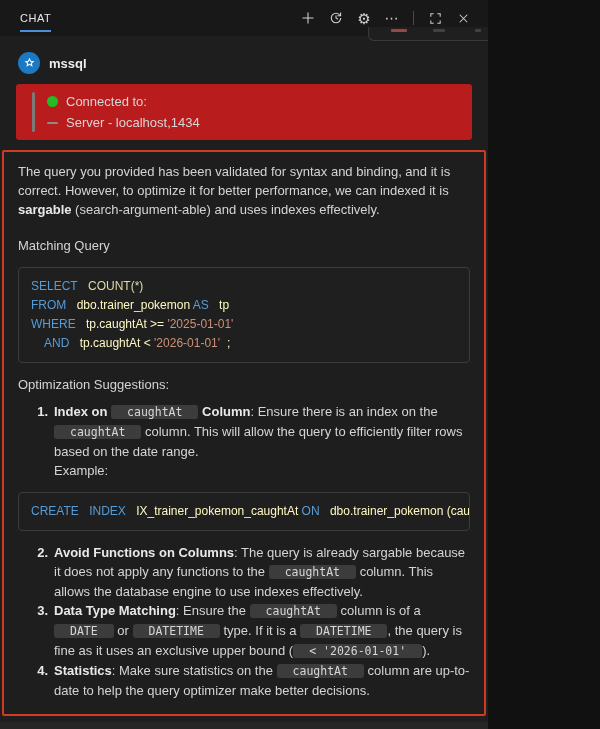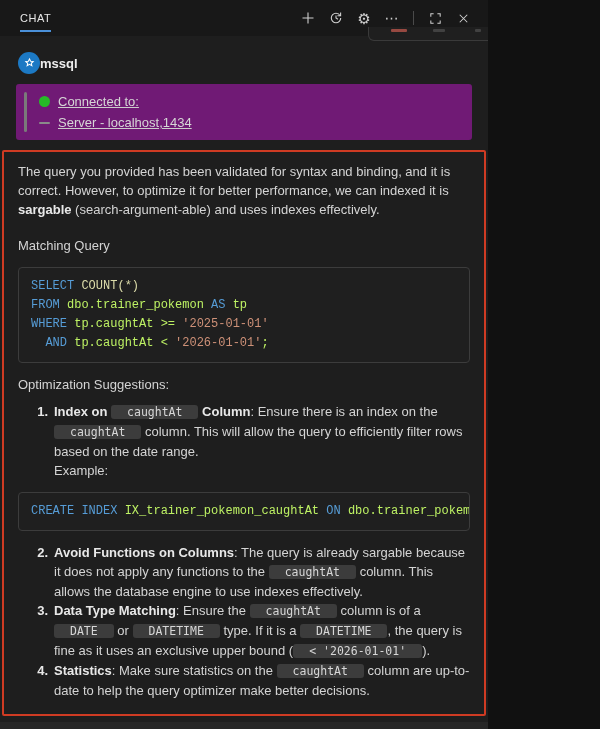--- a/index.html
+++ b/index.html
@@ -26,29 +26,29 @@
   
   .toolbar-remnant {
     position:absolute; top:27px; left:368px; width:224px; height:14px;
     background:#1f1f1f; border:1px solid #3a3a3a; border-top:none;
     border-radius:0 0 6px 6px; z-index:6; display:flex; align-items:flex-start; overflow:hidden;
   }
   .rem-mark { height:3px; border-radius:1px; background:#6a6a6a; opacity:.45; margin-top:2px; }
   .rem-red { background:#b5544a; opacity:.8; }
   
   .content { position:absolute; top:36px; left:0; right:0; bottom:0; padding:12px 14px 0 14px; }
-  .author-row { display:flex; align-items:center; margin:4px 0 10px 4px; }
+  .author-row { display:flex; align-items:center; gap:9px; margin:4px 0 10px 4px; }
   .avatar {
     width:22px; height:22px; border-radius:50%; background:#1c79c4;
     display:flex; align-items:center; justify-content:center; flex:0 0 auto;
   }
   .author-name { font-weight:bold; color:#eeeeee; font-size:13px; }
   .conn-box {
-    background:#701a75; border-radius:3px; margin:0 2px 10px 2px;
-    padding:8px 12px 8px 4px; display:flex;text-decoration:underline;
+    background:#b91c1c; border-radius:3px; margin:0 2px 10px 2px;
+    padding:8px 12px 8px 12px; display:flex;
   }
   .quote-bar { width:3px; background:#7a7a7a; border-radius:2px; margin:0 12px 0 4px; align-self:stretch; }
   .conn-lines { display:flex; flex-direction:column; gap:2px; }
   .conn-line { display:flex; align-items:center; gap:8px; color:#d6d6d6; }
   .green-dot { width:11px; height:11px; border-radius:50%; background:var(--green,#27ba27); flex:0 0 auto; }
   .dash-ico { width:11px; height:2px; border-radius:1px; background:#8a8a8a; flex:0 0 auto; }
   
   .response {
     border:2px solid var(--alert-red,#cf3b23); border-radius:2px;
     margin:0 -12px; padding:10px 14px 14px 14px;
@@ -56,27 +56,27 @@
   .para { color:#d4d4d4; }
   .rich-b { font-weight:bold; color:#e8e8e8; }
   .inline-code {
     font-family:"DejaVu Sans Mono", monospace; font-size:11.5px;
     background:#3c3c3c; color:#d7d7d7; border-radius:3px; padding:0 16px; white-space:nowrap;
   }
   .md-heading { margin:17px 0 0 0; color:#d4d4d4; }
   .code-block {
     background:#1f1f1f; border:1px solid #3c3c3c; border-radius:4px;
     margin:12px 0; padding:9px 12px;
-    font-family:Liberation Mono, monospace; font-size:12px; line-height:19px;
+    font-family:Liberation Sans, sans-serif; font-size:12px; line-height:19px;
     white-space:pre; overflow:hidden; color:#d4d4d4;
   }
   .tok-kw { color:var(--kw,#569cd6); }
   .tok-fn { color:var(--fn,#dcdcaa); }
   .tok-str { color:var(--str,#ce9178); }
-  .tok-pl { color:#bef264; }
+  .tok-pl { color:#fef9c3;padding-left:7px; }
   .olist { margin-top:8px; }
   .oli { display:flex; margin:0 0 0 10px; padding:0; }
   .num { width:26px; text-align:right; padding-right:6px; flex:0 0 auto; font-weight:bold; color:#e8e8e8; }
   .obody { flex:1; color:#d4d4d4; }
   
   .question { margin:12px 2px 10px 2px; color:#d4d4d4; }
   .bottom-strip { position:absolute; left:0; right:0; bottom:0; height:7px; background:#262626; }
 </style>
 </head>
 <body>

